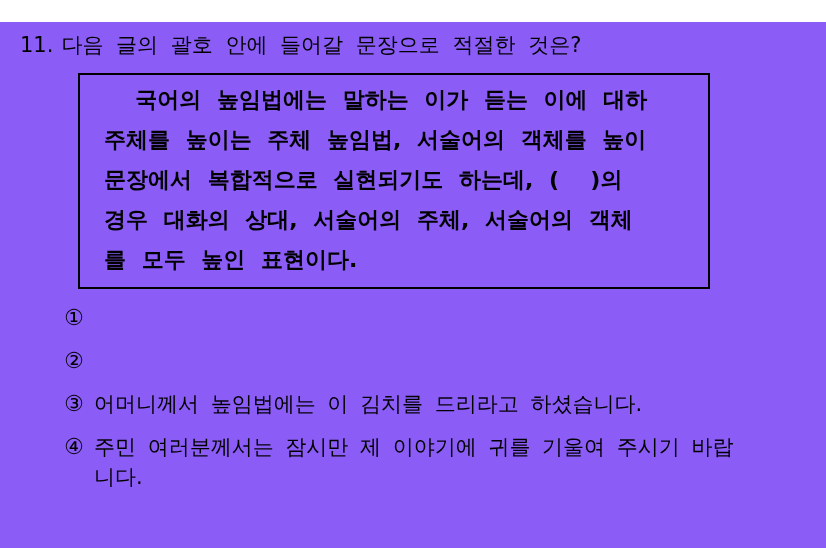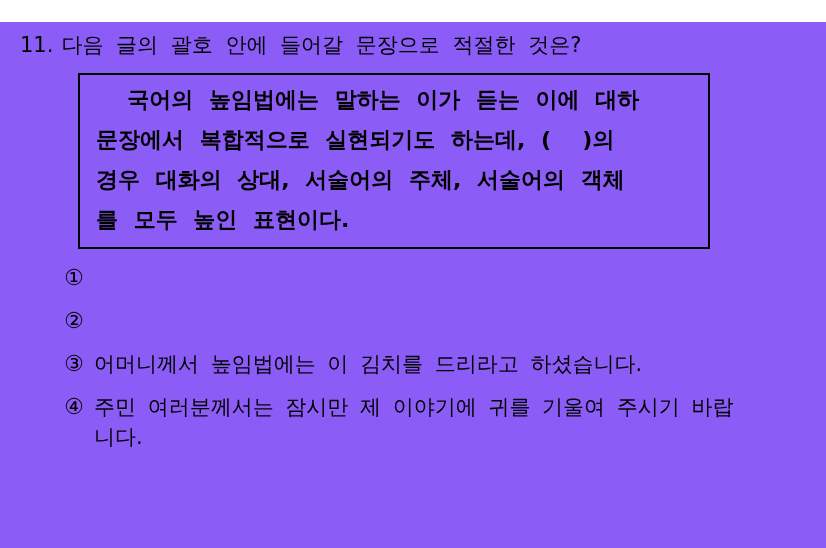--- a/index.html
+++ b/index.html
@@ -23,21 +23,21 @@
     line-height: 26px;
     white-space: pre;
     word-spacing: 6px;
   }
   .title .qnum { margin-right: 8px; }
   .passage-box {
     margin: 15px 0 0 78px;
     width: 632px;
     box-sizing: border-box;
     border: 2px solid #000000;
-    padding: 5px 16px 7px 16px;
+    padding: 5px 16px 7px 24px;
     font-weight: bold;
     font-size: 22px;
   }
   .passage-line {
     line-height: 40px;
     white-space: pre-wrap;
     word-spacing: 8px;
   }
   .choices {
     margin: 14px 0 0 64px;
@@ -61,20 +61,21 @@
 </style>
 </head>
 <body>
 
 <div class="page">
 
   <div class="title"><span class="qnum">11.</span><span>다음 글의 괄호 안에 들어갈 문장으로 적절한 것은?</span></div>
 
   <div class="passage-box">
     <div class="passage-line">  국어의 높임법에는 말하는 이가 듣는 이에 대하</div>
+    <div class="passage-line">주체를 높이는 주체 높임법, 서술어의 객체를 높이</div>
     <div class="passage-line">문장에서 복합적으로 실현되기도 하는데, (  )의</div>
     <div class="passage-line">경우 대화의 상대, 서술어의 주체, 서술어의 객체</div>
     <div class="passage-line">를 모두 높인 표현이다.</div>
   </div>
 
   <div class="choices">
 
     <div class="choice">
       <span class="choice-marker">①</span>
     </div>

